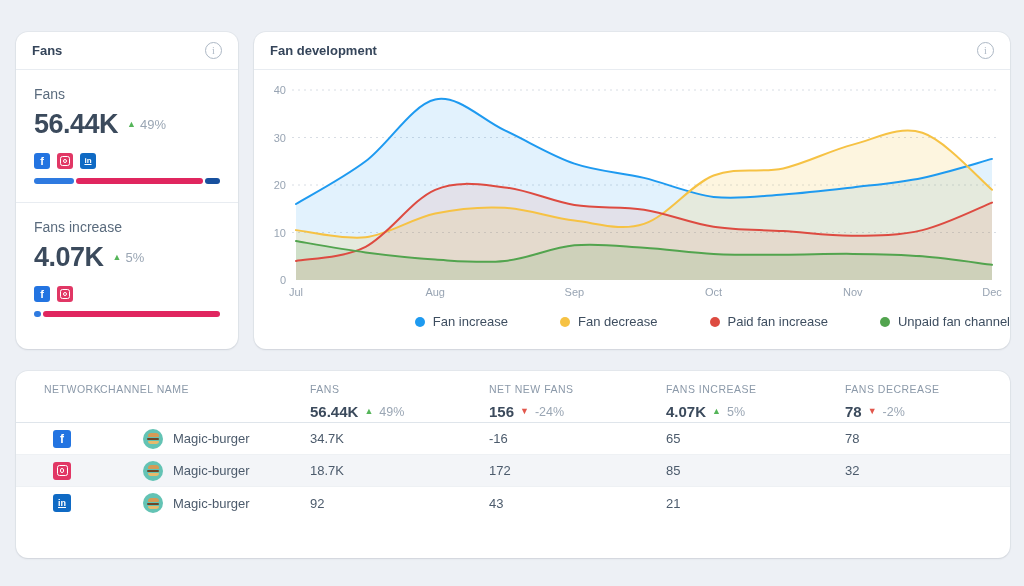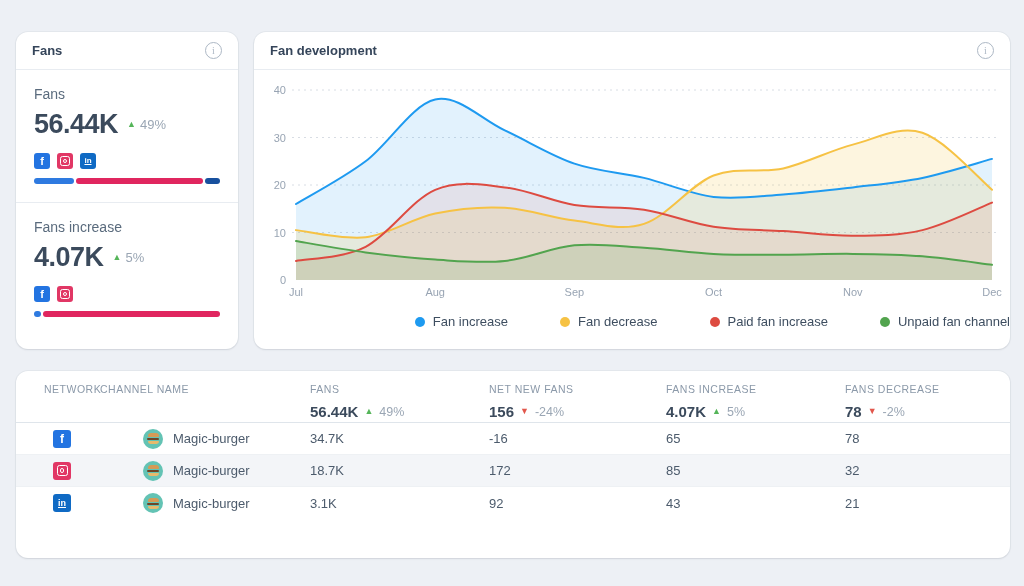--- a/index.html
+++ b/index.html
@@ -284,18 +284,17 @@
         </span>
       </div>
     <div class="chan">
       <span class="avatar">
           <span class="bun-top"></span>
           <span class="patty"></span>
           <span class="bun-bot"></span>
         </span>
       <span>Magic-burger</span>
     </div>
-    <div>3.1K</div>
     <div>92</div>
     <div>43</div>
     <div>21</div>
   </div>
 </div>
 
 </body></html>

